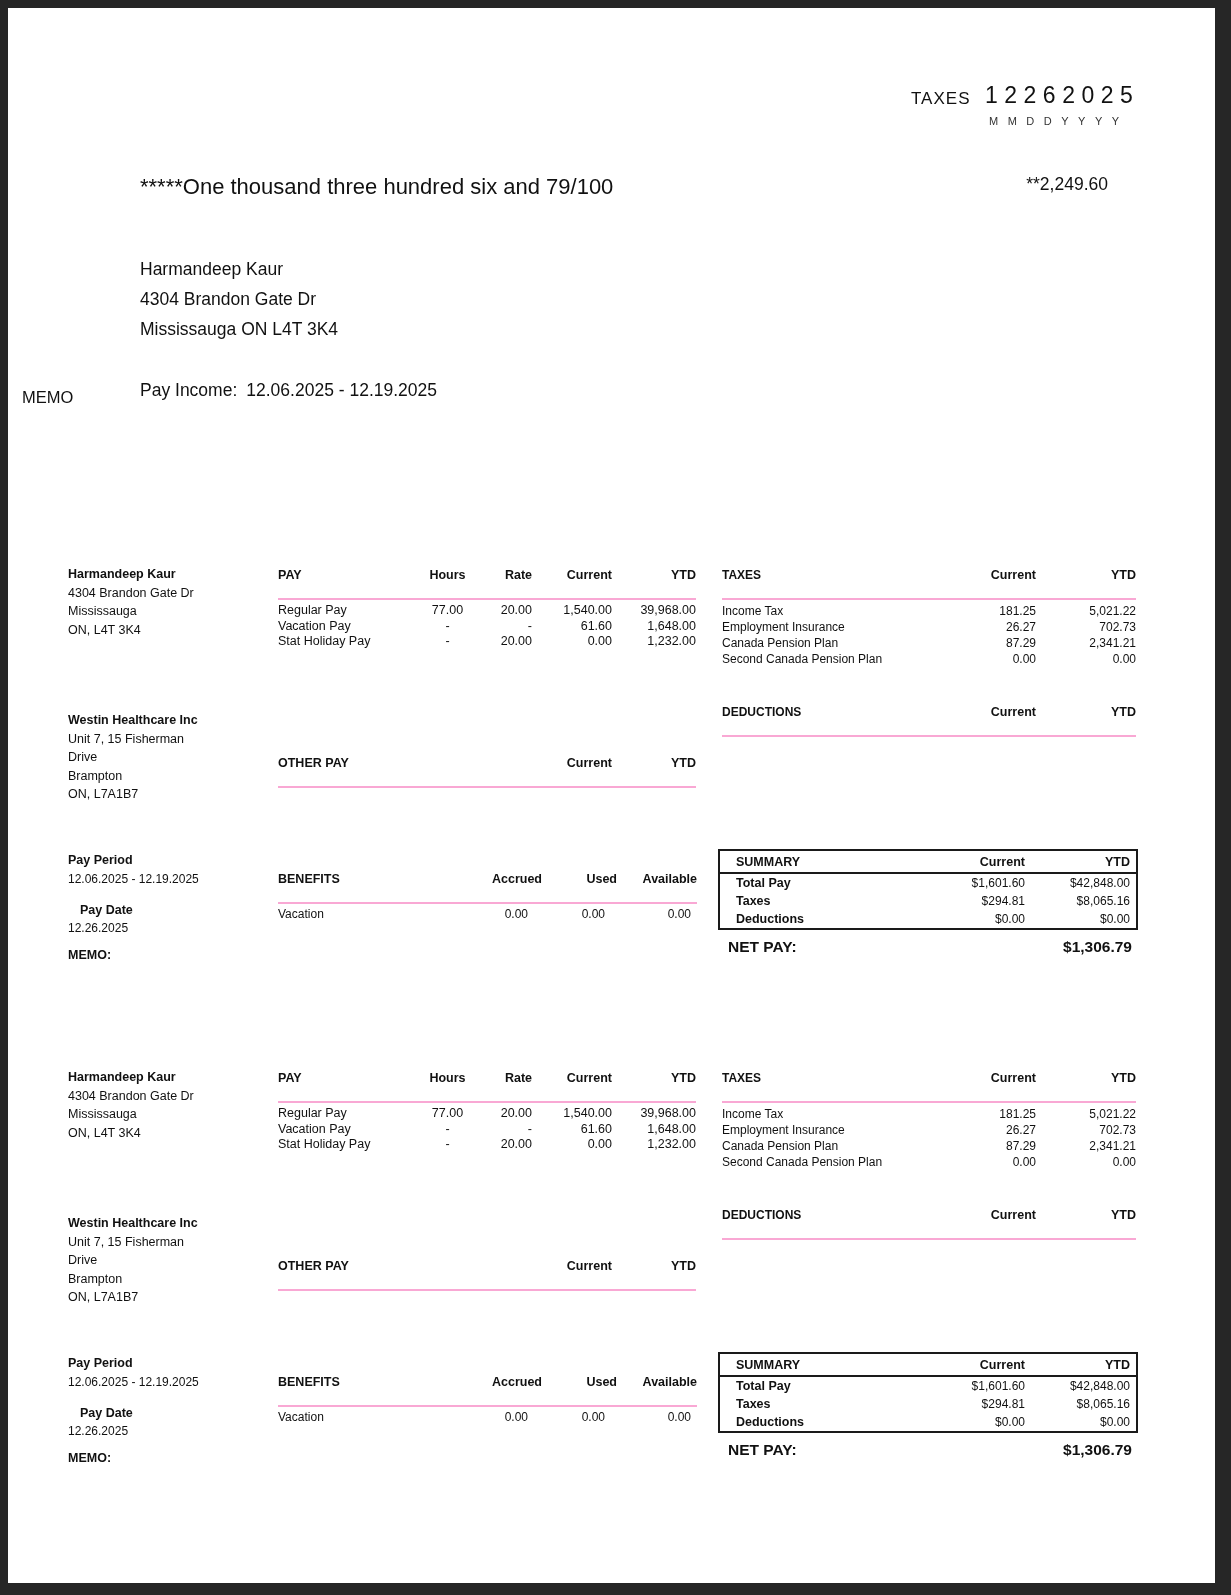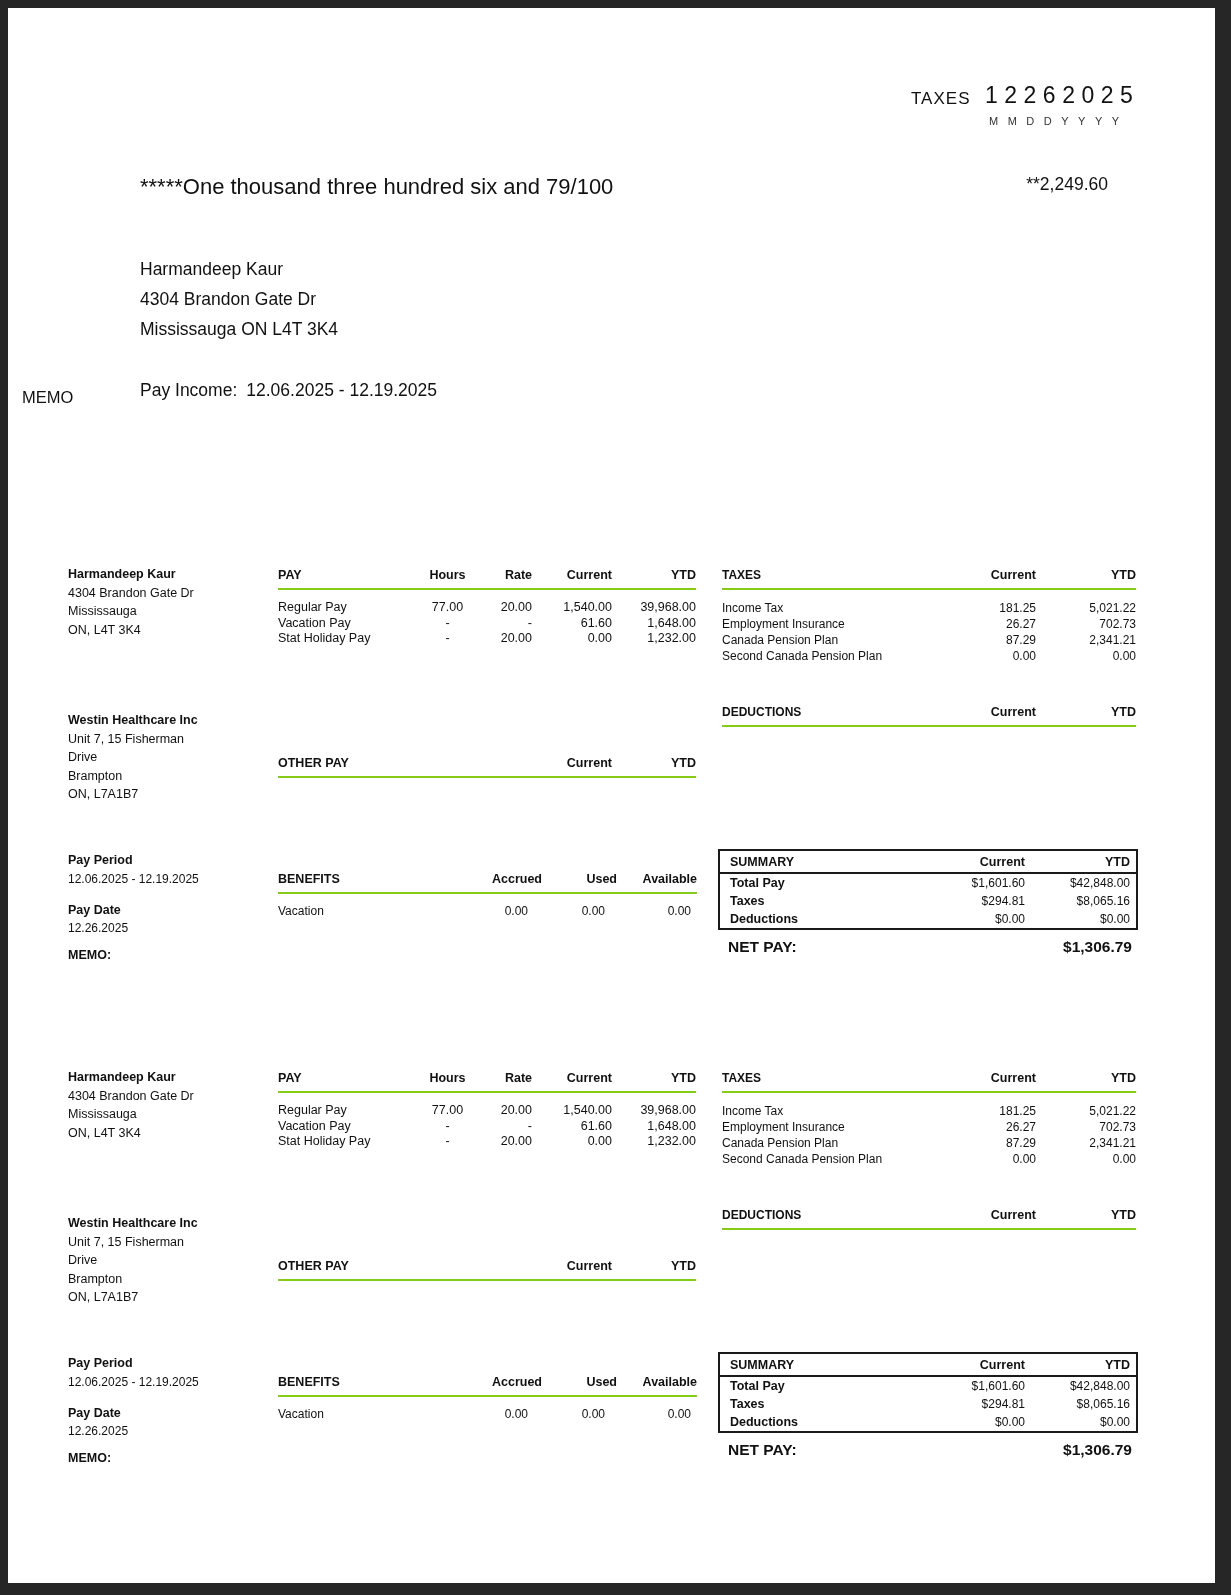--- a/index.html
+++ b/index.html
@@ -28,25 +28,25 @@
   .pp-line .pp-val { margin-left:9px; }
   
   .stub { position:absolute; left:0; width:1207px; height:420px; }
   .addr { position:absolute; font-size:12.5px; line-height:18.6px; }
   .addr .nm { font-weight:700; }
   .employee-block { left:60px; top:5px; }
   .employer-block { left:60px; top:151px; }
   .info-line { position:absolute; left:60px; font-size:12px; }
   .info-line.b { font-weight:700; font-size:12.5px; }
   .il-pp-label { top:293px; } .il-pp-val { top:312px; }
-  .il-pd-label { top:343px; } .il-pd-val { top:361px; }
+  .il-pd-label { top:343px;margin-left:12px; } .il-pd-val { top:361px; }
   .il-memo { top:388px; }
   .tbl { position:absolute; font-size:12.5px; }
   .trow { display:flex; line-height:15.8px; }
-  .thead { font-weight:700; border-bottom:2px solid #84cc16; padding-bottom:4px; margin-bottom:10px; }
+  .thead { font-weight:700; border-bottom:2px solid #f9a8d4; padding-bottom:14px; margin-bottom:3px; }
   .cl { text-align:left; } .cn { text-align:right; }
   
   .pay-tbl { left:270px; top:8px; width:418px; }
   .pay-tbl .col-l { width:142px; } .pay-tbl .col-h { width:55px;text-align:center; }
   .pay-tbl .col-r { width:57px; } .pay-tbl .col-c { width:80px; } .pay-tbl .col-y { width:84px; }
   
   .tax-tbl { left:714px; top:8px; width:414px; }
   .ded-tbl { left:714px; top:145px; width:414px; }
   .tax-tbl .col-l, .ded-tbl .col-l { width:218px; font-size:12px; }
   .tax-tbl .col-c, .ded-tbl .col-c { width:96px; }
@@ -56,21 +56,21 @@
   .other-tbl { left:270px; top:196px; width:418px; }
   .other-tbl .col-l { width:266px; } .other-tbl .col-c { width:68px; } .other-tbl .col-y { width:84px; }
   
   .ben-tbl { left:270px; top:312px; width:419px; }
   .ben-tbl .col-l { width:182px; } .ben-tbl .col-a { width:82px; }
   .ben-tbl .col-u { width:75px; } .ben-tbl .col-v { width:80px; }
   .ben-tbl .trow:not(.thead) { font-size:12px; }
   .ben-tbl .pad-a { padding-right:14px; } .ben-tbl .pad-u { padding-right:12px; } .ben-tbl .pad-v { padding-right:6px; }
   
   .summary-box { position:absolute; left:710px; top:289px; width:420px; border:2px solid #1a1a1a; font-size:12.5px; }
-  .srow { display:flex; padding:2px 6px 2px 10px;justify-content:flex-end; }
+  .srow { display:flex; padding:2px 6px 2px 16px;justify-content:flex-end; }
   .srow .col-l { flex:1; font-weight:700; }
   .srow .col-c { width:95px; text-align:right; }
   .srow .col-y { width:105px; text-align:right; }
   .shead { font-weight:700; border-bottom:2px solid #1a1a1a; padding-top:4px; padding-bottom:3px; }
   .srow:not(.shead) .col-c, .srow:not(.shead) .col-y { font-size:12px; }
   .netpay-row { position:absolute; left:710px; top:378px; width:418px; display:flex; justify-content:space-between; font-size:15.5px; font-weight:700; }
   .netpay-row .np-l { padding-left:10px; }
   .netpay-row .np-v { padding-right:4px; }
 </style>
 </head>

